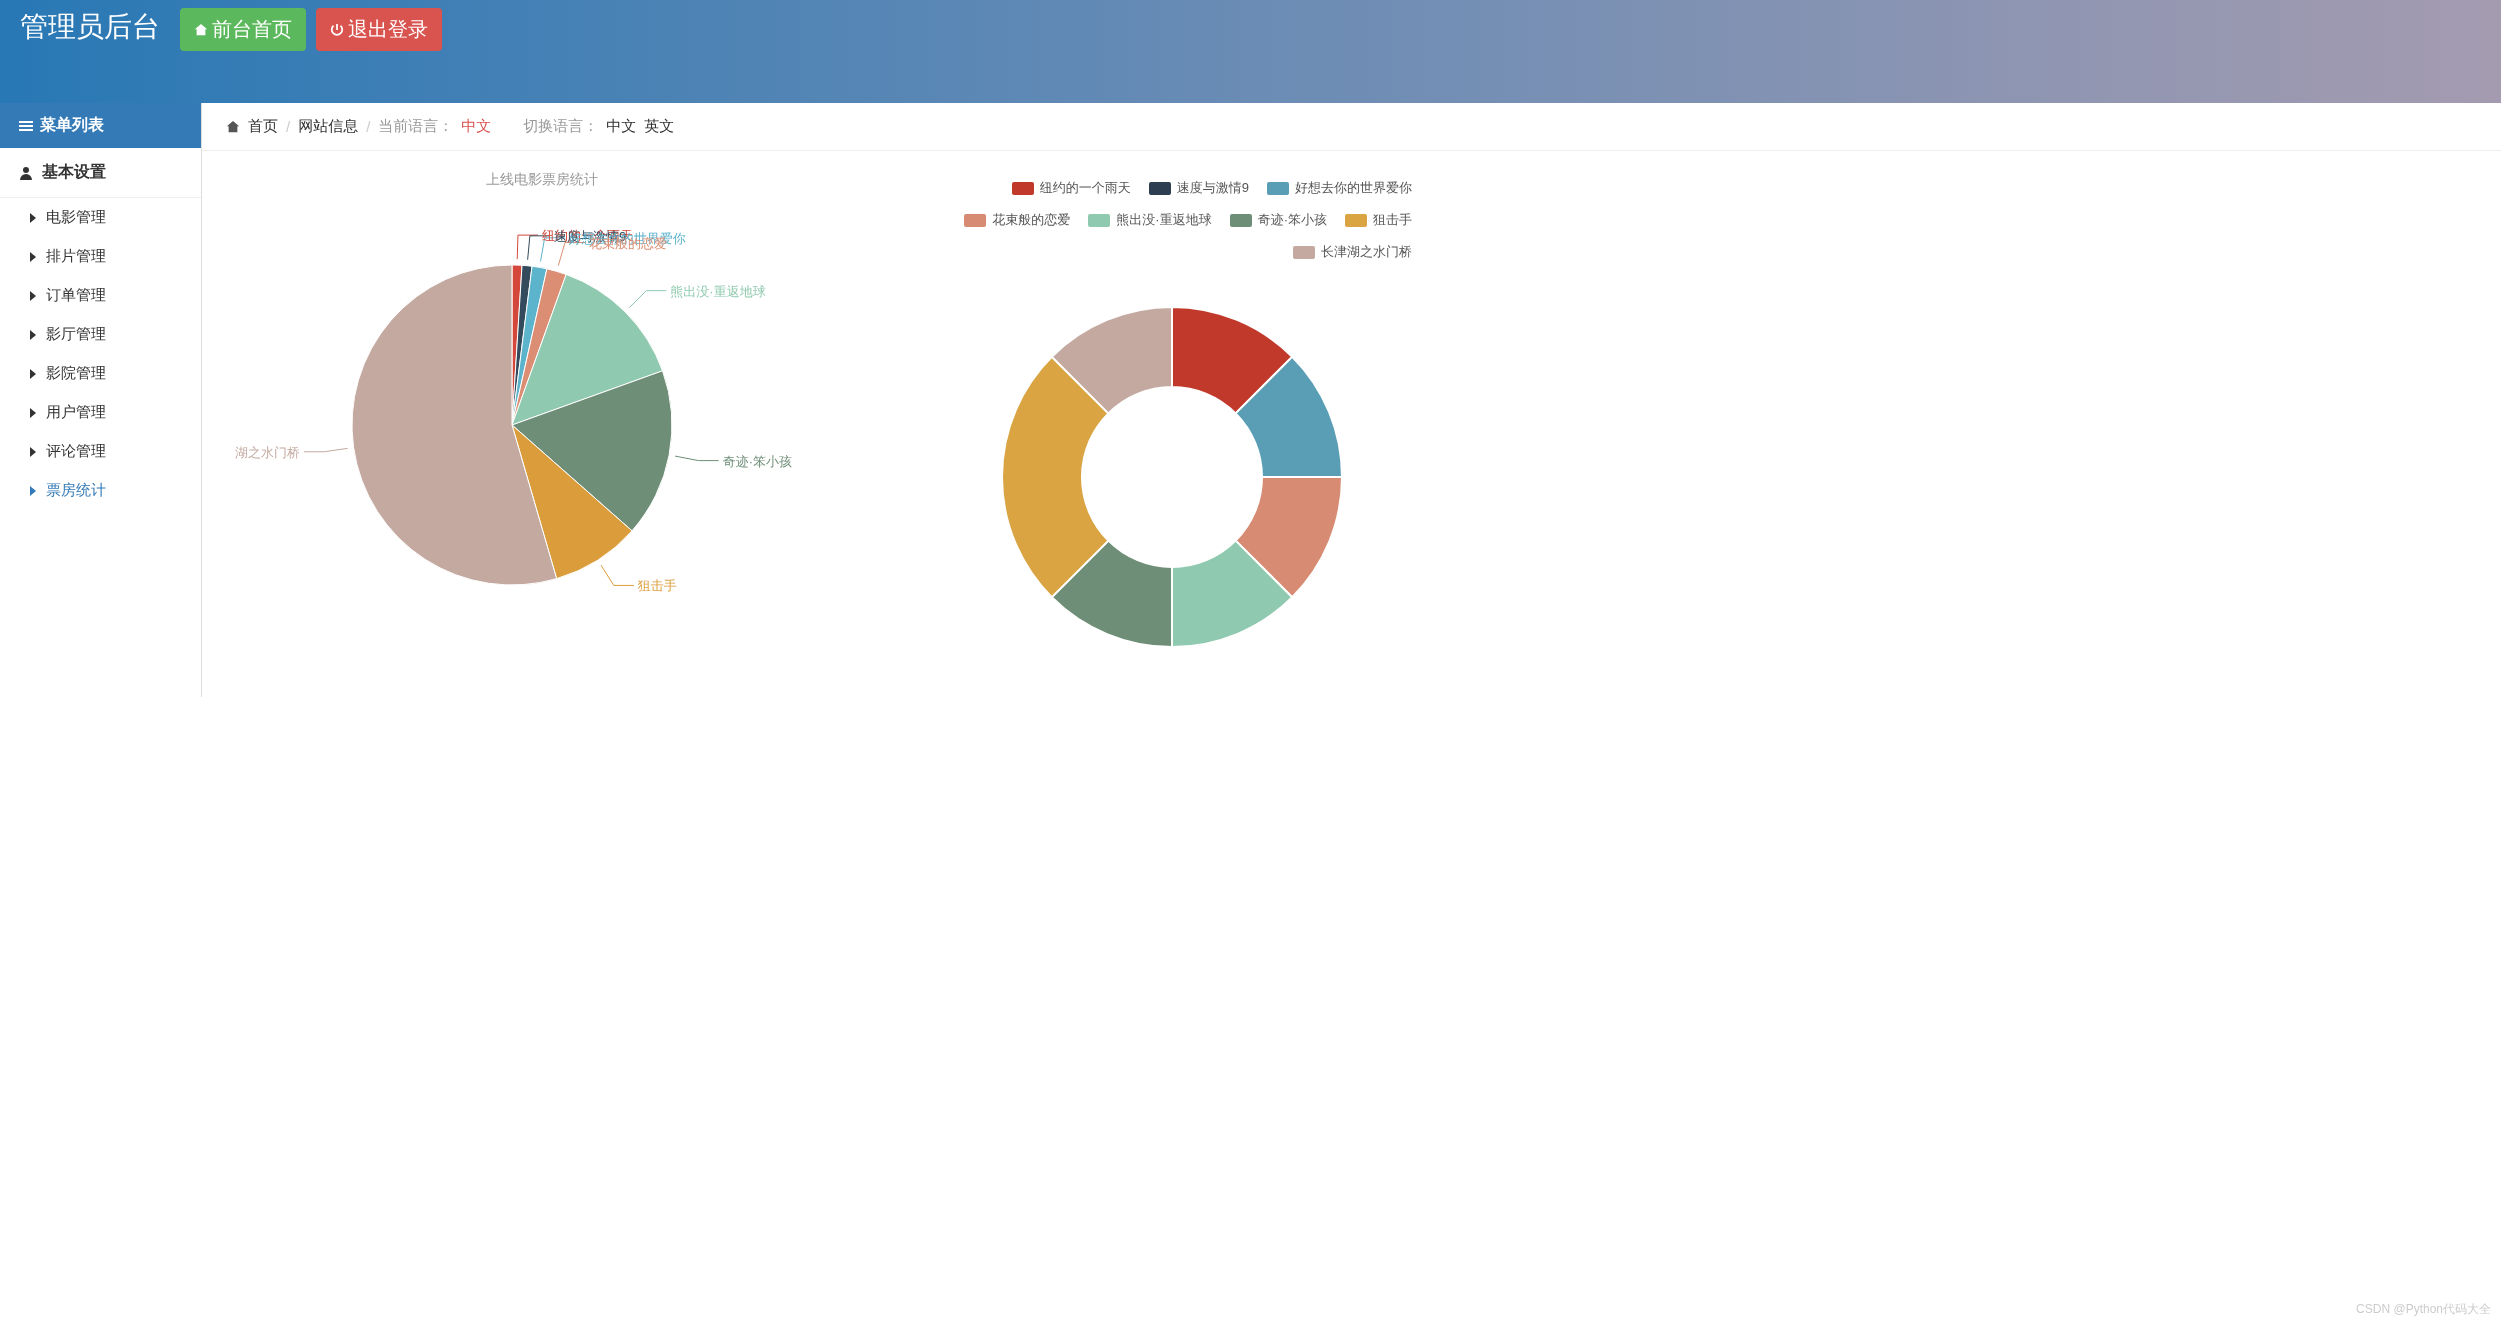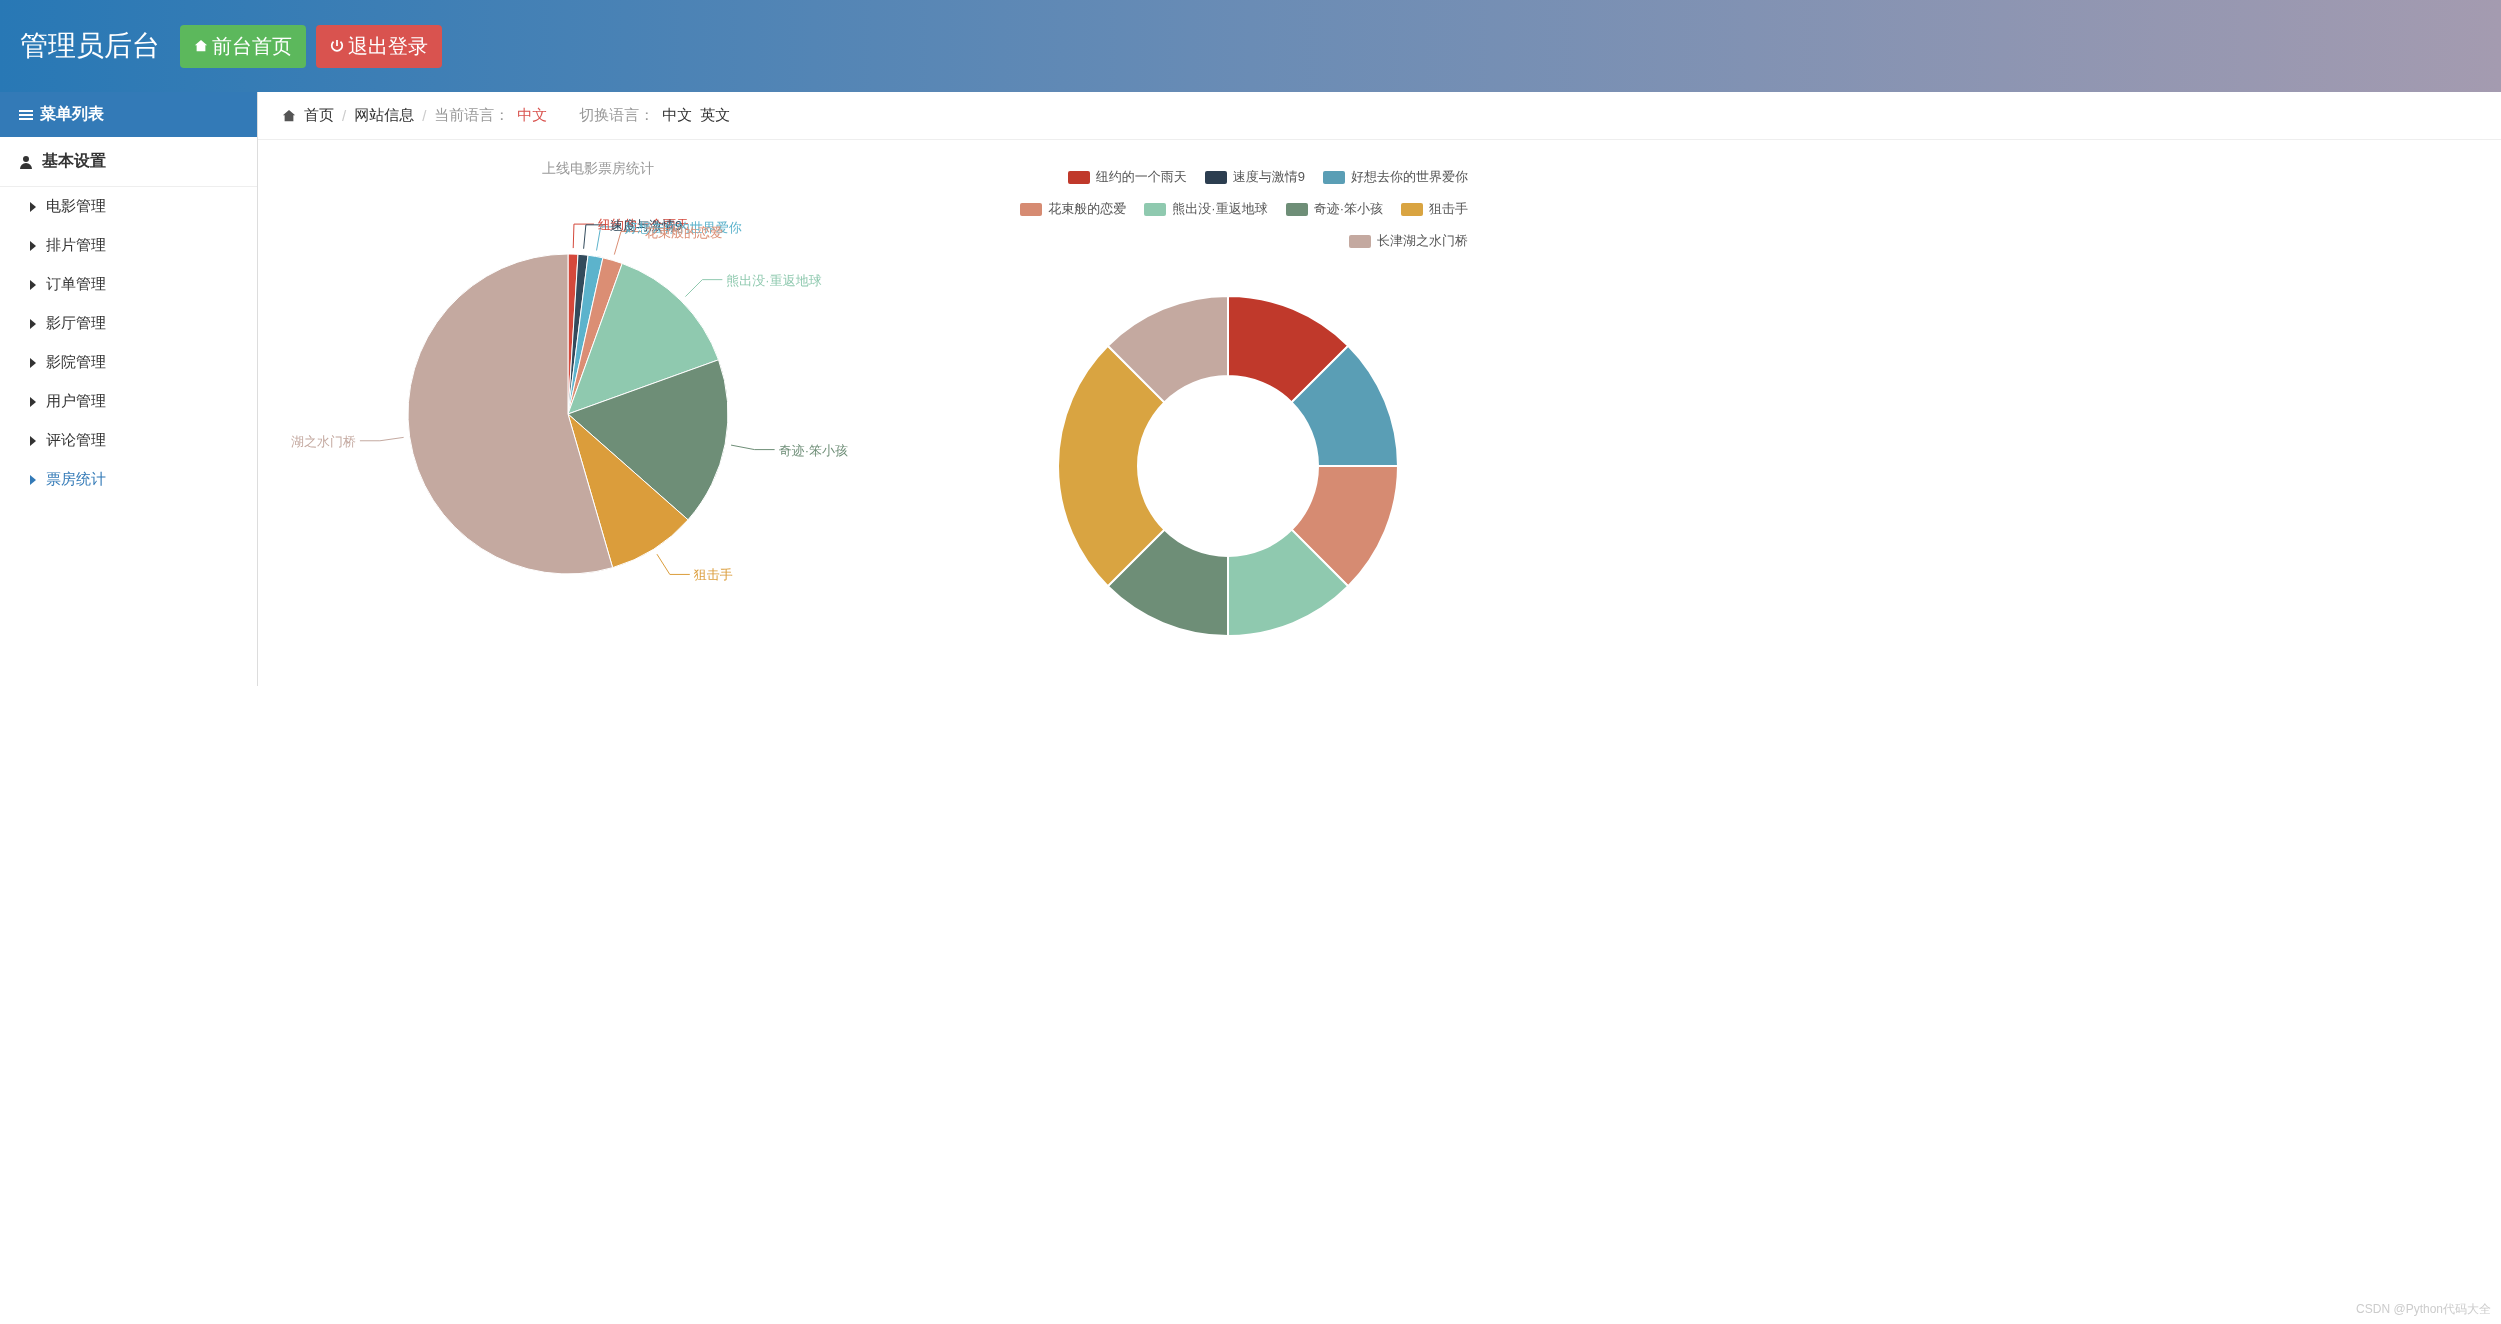--- a/index.html
+++ b/index.html
@@ -1,26 +1,26 @@
 <!DOCTYPE html>
 <html><head>
 <meta charset="utf-8">
 <style>
 * { margin: 0; padding: 0; box-sizing: border-box; }
 body { font-family: "Microsoft YaHei", Arial, sans-serif; font-size: 14px; color: #333; background: #fff; }
 
-.header { background: linear-gradient(to right, #2878b5, #6a8cb5, #a49bb0); height: 92px; display: flex; align-items: center; padding: 16px 20px; }
+.header { background: linear-gradient(to right, #2878b5, #6a8cb5, #a49bb0); height: 103px; display: flex; align-items: flex-start; padding: 8px 20px; }
 .header-title { color: #fff; font-size: 28px; font-weight: 400; margin-right: 20px; }
 .btn { display: inline-flex; align-items: center; padding: 8px 14px; border-radius: 4px; color: #fff; font-size: 20px; border: none; cursor: pointer; margin-right: 10px; }
 .btn-green { background: #5cb85c; }
 .btn-red { background: #d9534f; }
 .btn svg { width: 14px; height: 14px; margin-right: 4px; fill: currentColor; }
 
 .layout { display: flex; }
-.sidebar { width: 258px; border-right: 1px solid #ddd; }
+.sidebar { width: 202px; border-right: 1px solid #ddd; }
 .sidebar-header { background: #337ab7; color: #fff; padding: 12px 18px; font-size: 16px; font-weight: bold; display: flex; align-items: center; }
 .sidebar-header svg { width: 16px; height: 16px; margin-right: 6px; fill: currentColor; }
 .sidebar-section { padding: 14px 18px; font-size: 16px; font-weight: bold; display: flex; align-items: center; border-bottom: 1px solid #eee; }
 .sidebar-section svg { width: 16px; height: 16px; margin-right: 8px; fill: currentColor; }
 .sidebar-item { padding: 10px 18px 10px 30px; font-size: 15px; display: flex; align-items: center; cursor: pointer; }
 .sidebar-item.active { color: #337ab7; }
 .caret { width: 0; height: 0; border-top: 5px solid transparent; border-bottom: 5px solid transparent; border-left: 6px solid #333; margin-right: 10px; }
 .sidebar-item.active .caret { border-left-color: #337ab7; }
 
 .main { flex: 1; padding: 0; }

